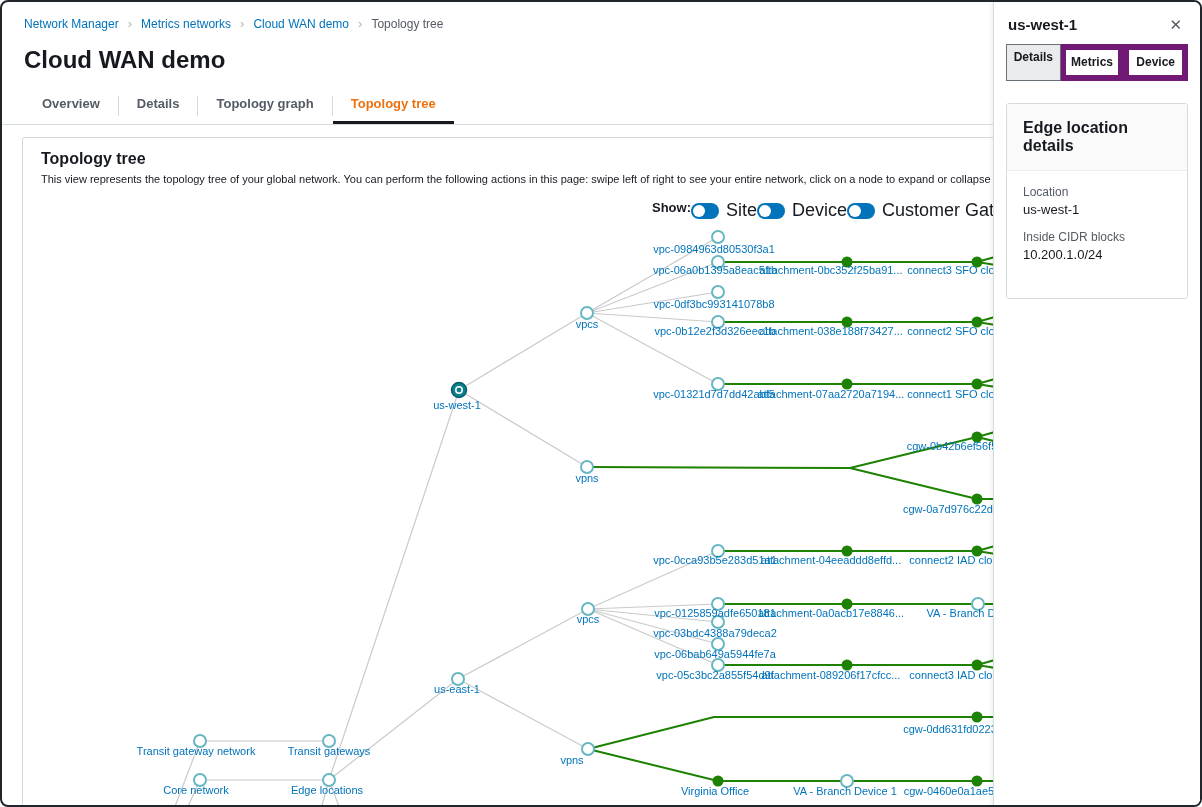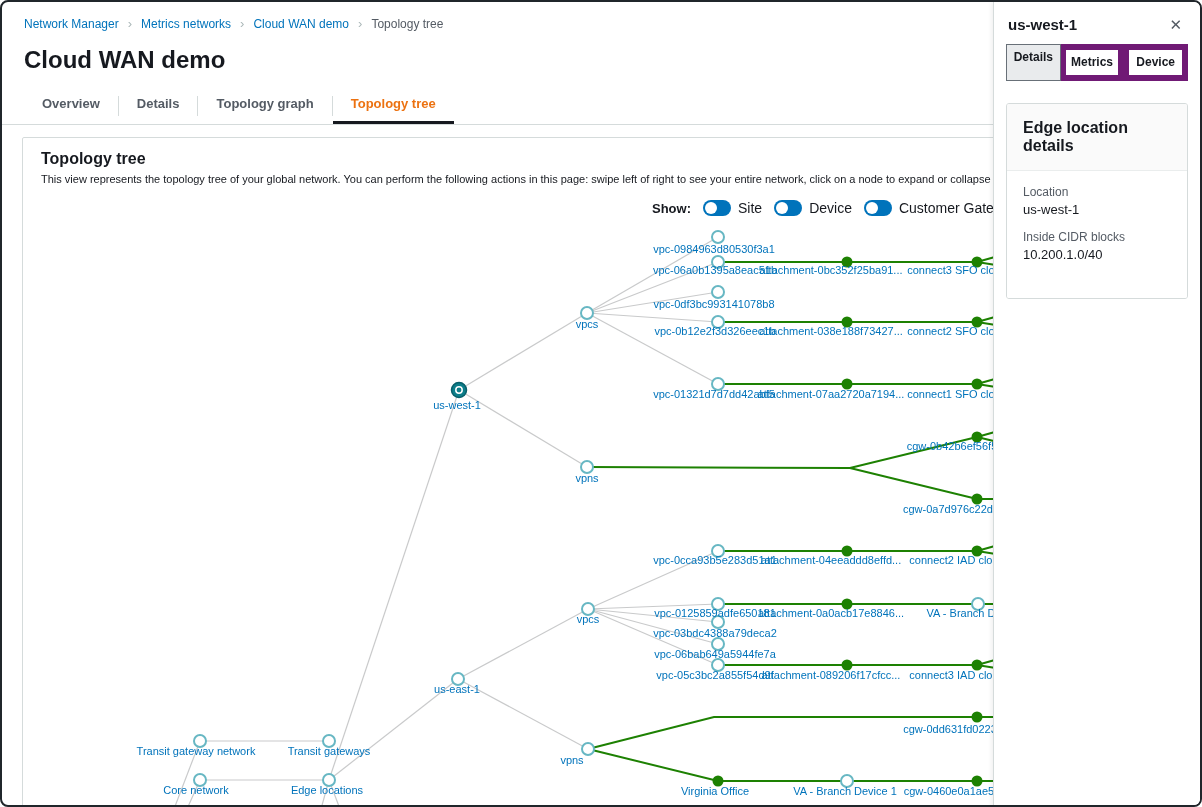--- a/index.html
+++ b/index.html
@@ -22,26 +22,26 @@
   .tab-sep { width:1px; background:#d5dbdb; margin:10px 0 8px 0; }
   .tabs-rule { position:absolute; top:122px; left:0; width:1202px; height:1px; background:#d5dbdb; }
 
   
   .card { position:absolute; top:135px; left:20px; width:1160px; height:680px; background:#fff; border:1px solid #d5dbdb; border-radius:2px; }
   .card-header { padding:12px 18px 6px 18px; }
   .card-title { font-size:16px; font-weight:700; color:#16191f; }
   .card-desc { margin-top:5px; font-size:11px; color:#16191f; white-space:nowrap; overflow:hidden; width:1120px; }
 
   
-  .show-row { position:absolute; top:198px; left:650px; display:flex; align-items:flex-end; gap:12px; white-space:nowrap; z-index:3; }
+  .show-row { position:absolute; top:198px; left:650px; display:flex; align-items:flex-start; white-space:nowrap; z-index:3; }
   .show-label { font-size:13px; font-weight:700; color:#16191f; }
   .toggle-item { display:flex; align-items:center; gap:7px; cursor:pointer; }
   .toggle-pill { width:28px; height:16px; border-radius:9px; background:#0073bb; position:relative; flex:0 0 auto; }
   .toggle-pill::after { content:""; position:absolute; left:2px; top:2px; width:12px; height:12px; border-radius:50%; background:#fff; }
-  .toggle-text { font-size:14px; color:#16191f; }
+  .toggle-text { font-size:18px; color:#16191f; }
 
   
   .tree-svg { position:absolute; top:0; left:0; z-index:2; }
   .tree-svg text { font-family:"Liberation Sans", sans-serif; font-size:11px; fill:#0073bb; cursor:pointer; }
 
   
   .side-panel { position:absolute; top:0; right:0; width:207px; height:807px; background:#fff; border-left:1px solid #d5dbdb; box-shadow:-2px 0 4px rgba(0,0,0,0.06); z-index:10; }
   .sp-titlebar { display:flex; justify-content:space-between; align-items:center; padding:13px 14px 10px 14px; }
   .sp-title { font-size:15px; font-weight:700; color:#16191f; }
   .sp-close { font-size:15px; color:#545b64; cursor:pointer; line-height:1; padding:2px 4px; }
@@ -266,19 +266,19 @@
     </div>
     <div class="sp-card">
       <div class="sp-card-header">Edge location details</div>
       <div class="sp-card-body">
         <div class="sp-field">
           <div class="sp-field-label">Location</div>
           <div class="sp-field-value">us-west-1</div>
         </div>
         <div class="sp-field">
           <div class="sp-field-label">Inside CIDR blocks</div>
-          <div class="sp-field-value">10.200.1.0/40</div>
+          <div class="sp-field-value">10.200.1.0/24</div>
         </div>
       </div>
     </div>
   </div>
 
 </div>
 
 </body></html>

